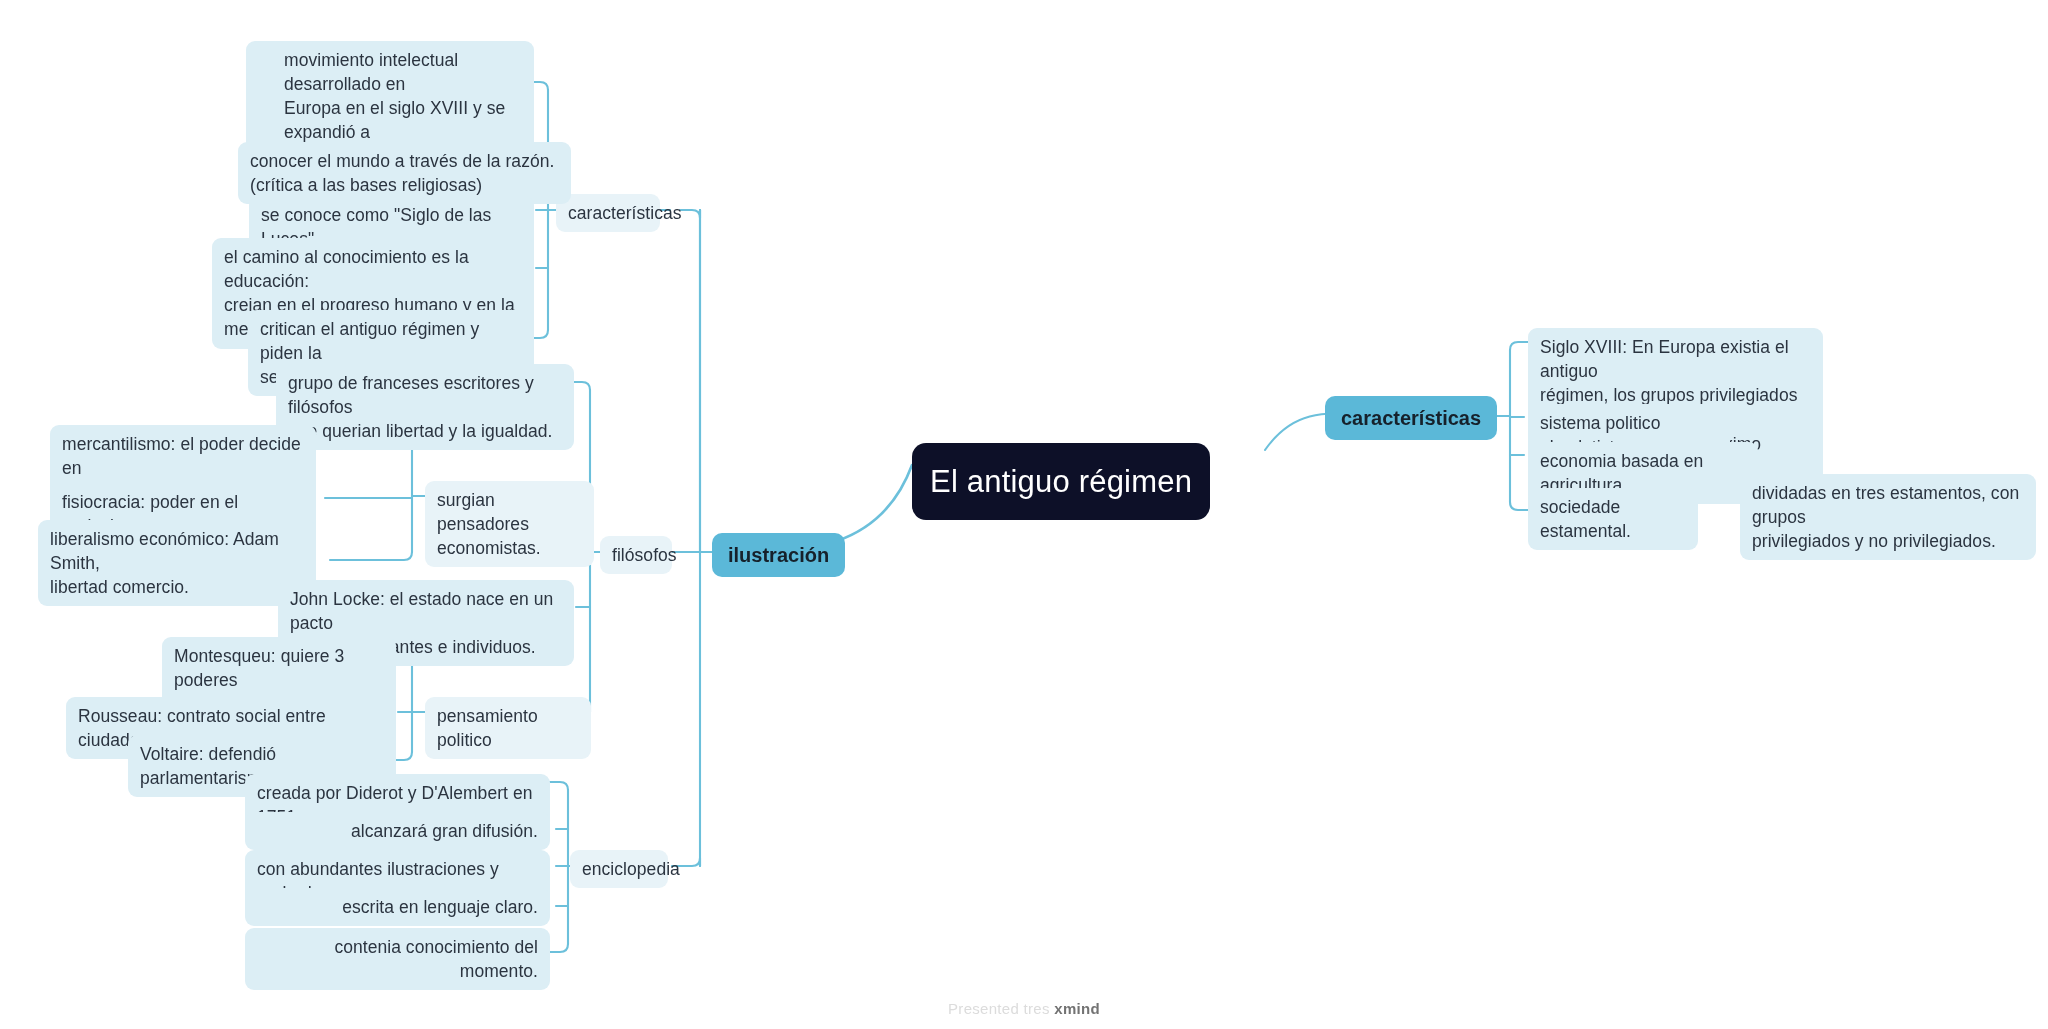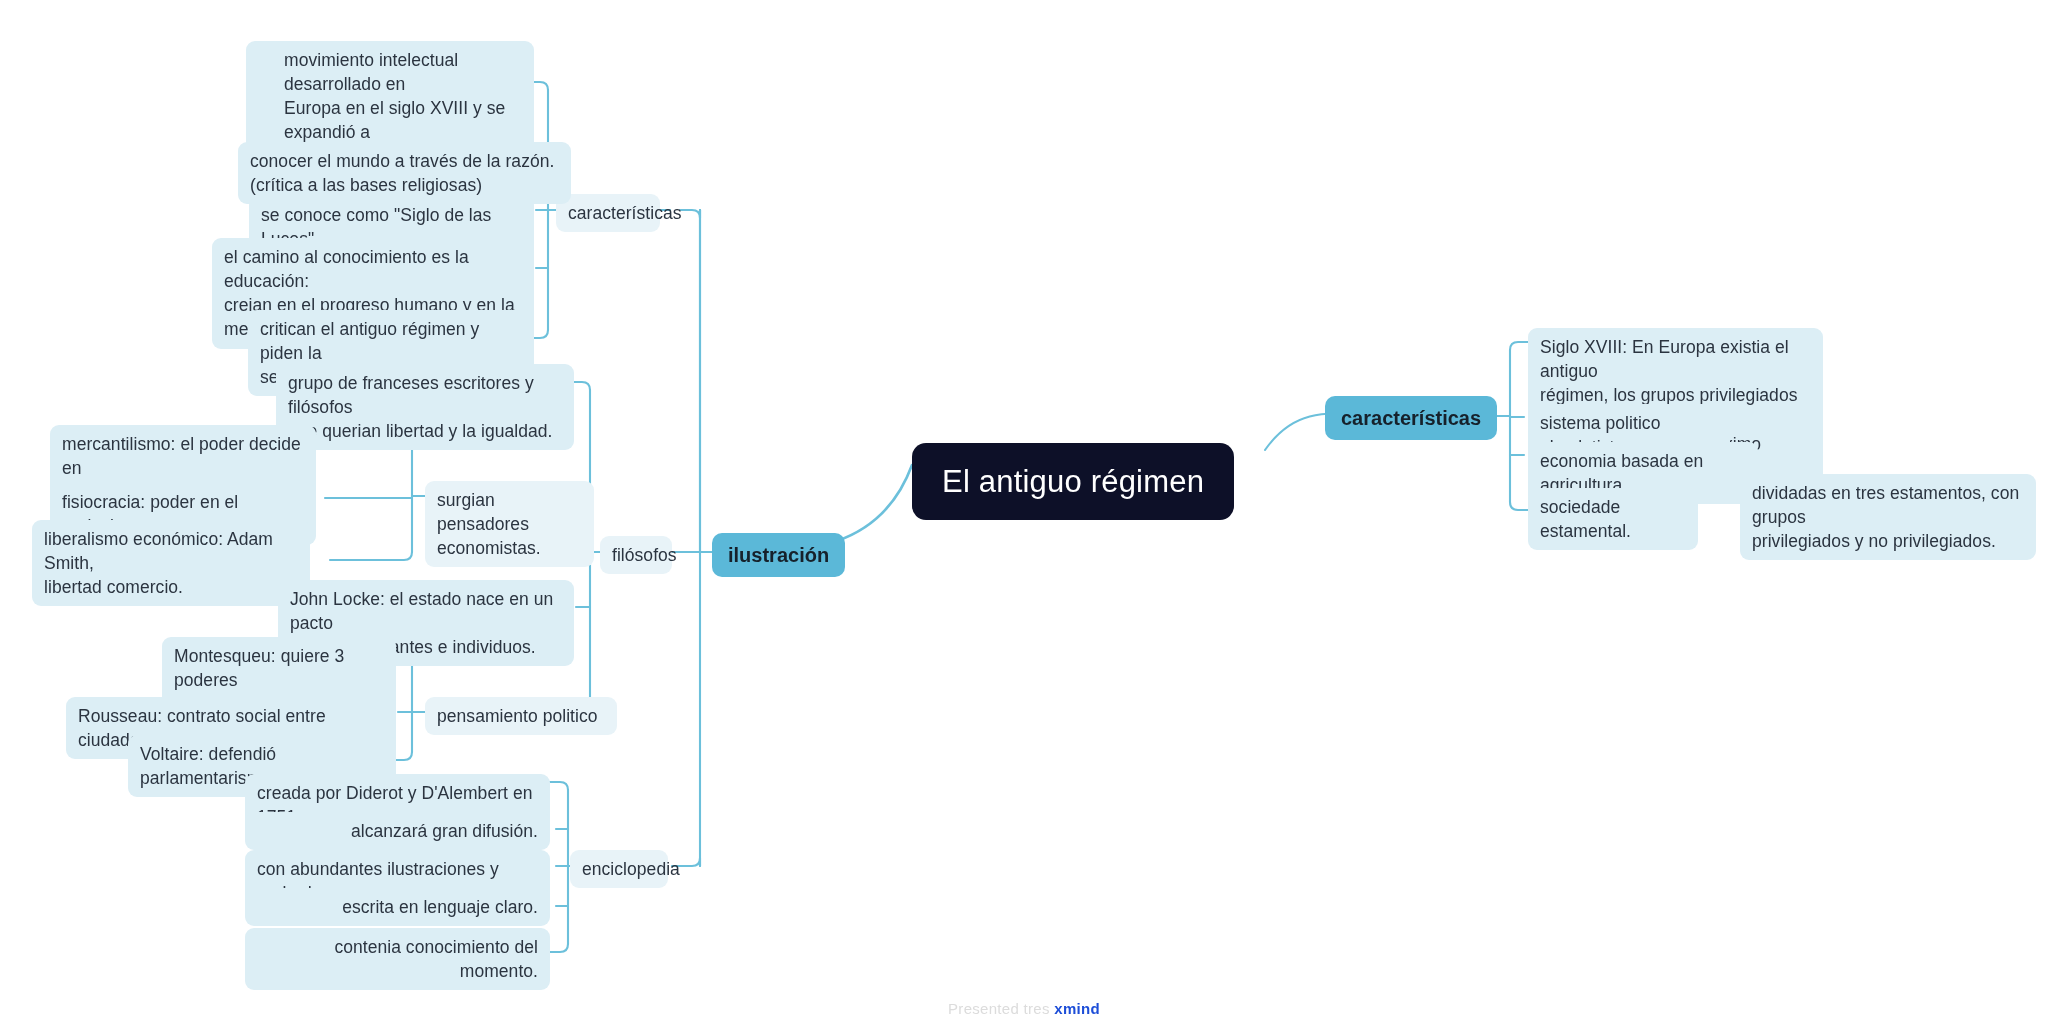--- a/index.html
+++ b/index.html
@@ -45,21 +45,21 @@
     background: #e8f3f8;
   }
   .root {
     position: absolute;
     box-sizing: border-box;
     background: #0d1028;
     color: #ffffff;
     border-radius: 14px;
     font-size: 31px;
     line-height: 1.2;
-    padding: 20px 30px;
+    padding: 20px 18px;
     letter-spacing: 0.2px;
     white-space: nowrap;
   }
   .pill-main {
     position: absolute;
     box-sizing: border-box;
     background: #5bb8d8;
     color: #16212b;
     border-radius: 10px;
     font-size: 20px;
@@ -73,21 +73,21 @@
   .footer {
     position: absolute;
     left: 0;
     top: 1000px;
     width: 2048px;
     text-align: center;
     font-size: 15px;
     color: #dcdcdc;
     letter-spacing: 0.3px;
   }
-  .footer b { color: #1d4ed8; }
+  .footer b { color: #737373; }
 </style>
 </head>
 <body>
 
 <div id="canvas">
 
   <svg id="wires" viewBox="0 0 2048 1029" xmlns="http://www.w3.org/2000/svg">
     <g fill="none" stroke="#6cc0db" stroke-width="2.1" stroke-linecap="round" stroke-linejoin="round">
 
       <path d="M 912 465 C 880 552, 800 552, 740 552" stroke-width="2.6"></path>
@@ -185,27 +185,27 @@
   <div class="node leaf ta-left" style="left:276px; top:364px; width:298px;">grupo de franceses escritores y filósofos
 que querian libertad y la igualdad.</div>
 
   <div class="node sub ta-left" style="left:425px; top:481px; width:169px;">surgian pensadores economistas.</div>
 
   <div class="node leaf ta-left" style="left:50px; top:425px; width:266px;">mercantilismo: el poder decide en
 acumulación de metales preciosos.</div>
 
   <div class="node leaf ta-left" style="left:50px; top:483px; width:266px;">fisiocracia: poder en el agricultura.</div>
 
-  <div class="node leaf ta-left" style="left:32px; top:520px; width:278px;">liberalismo económico: Adam Smith,
+  <div class="node leaf ta-left" style="left:38px; top:520px; width:278px;">liberalismo económico: Adam Smith,
 libertad comercio.</div>
 
   <div class="node leaf ta-left" style="left:278px; top:580px; width:296px;">John Locke: el estado nace en un pacto
 entre gobernantes e individuos.</div>
 
-  <div class="node sub ta-left" style="left:425px; top:697px; width:192px;">pensamiento politico</div>
+  <div class="node sub ta-left" style="left:425px; top:697px; width:166px;">pensamiento politico</div>
 
   <div class="node leaf ta-left" style="left:162px; top:637px; width:234px;">Montesqueu: quiere 3 poderes
 independientes.</div>
 
   <div class="node leaf ta-left" style="left:66px; top:697px; width:330px;">Rousseau: contrato social entre ciudadanos.</div>
 
   <div class="node leaf ta-left" style="left:128px; top:735px; width:268px;">Voltaire: defendió parlamentarismo.</div>
 
   <div class="node sub" style="left:570px; top:850px; width:98px;">enciclopedia</div>
 

